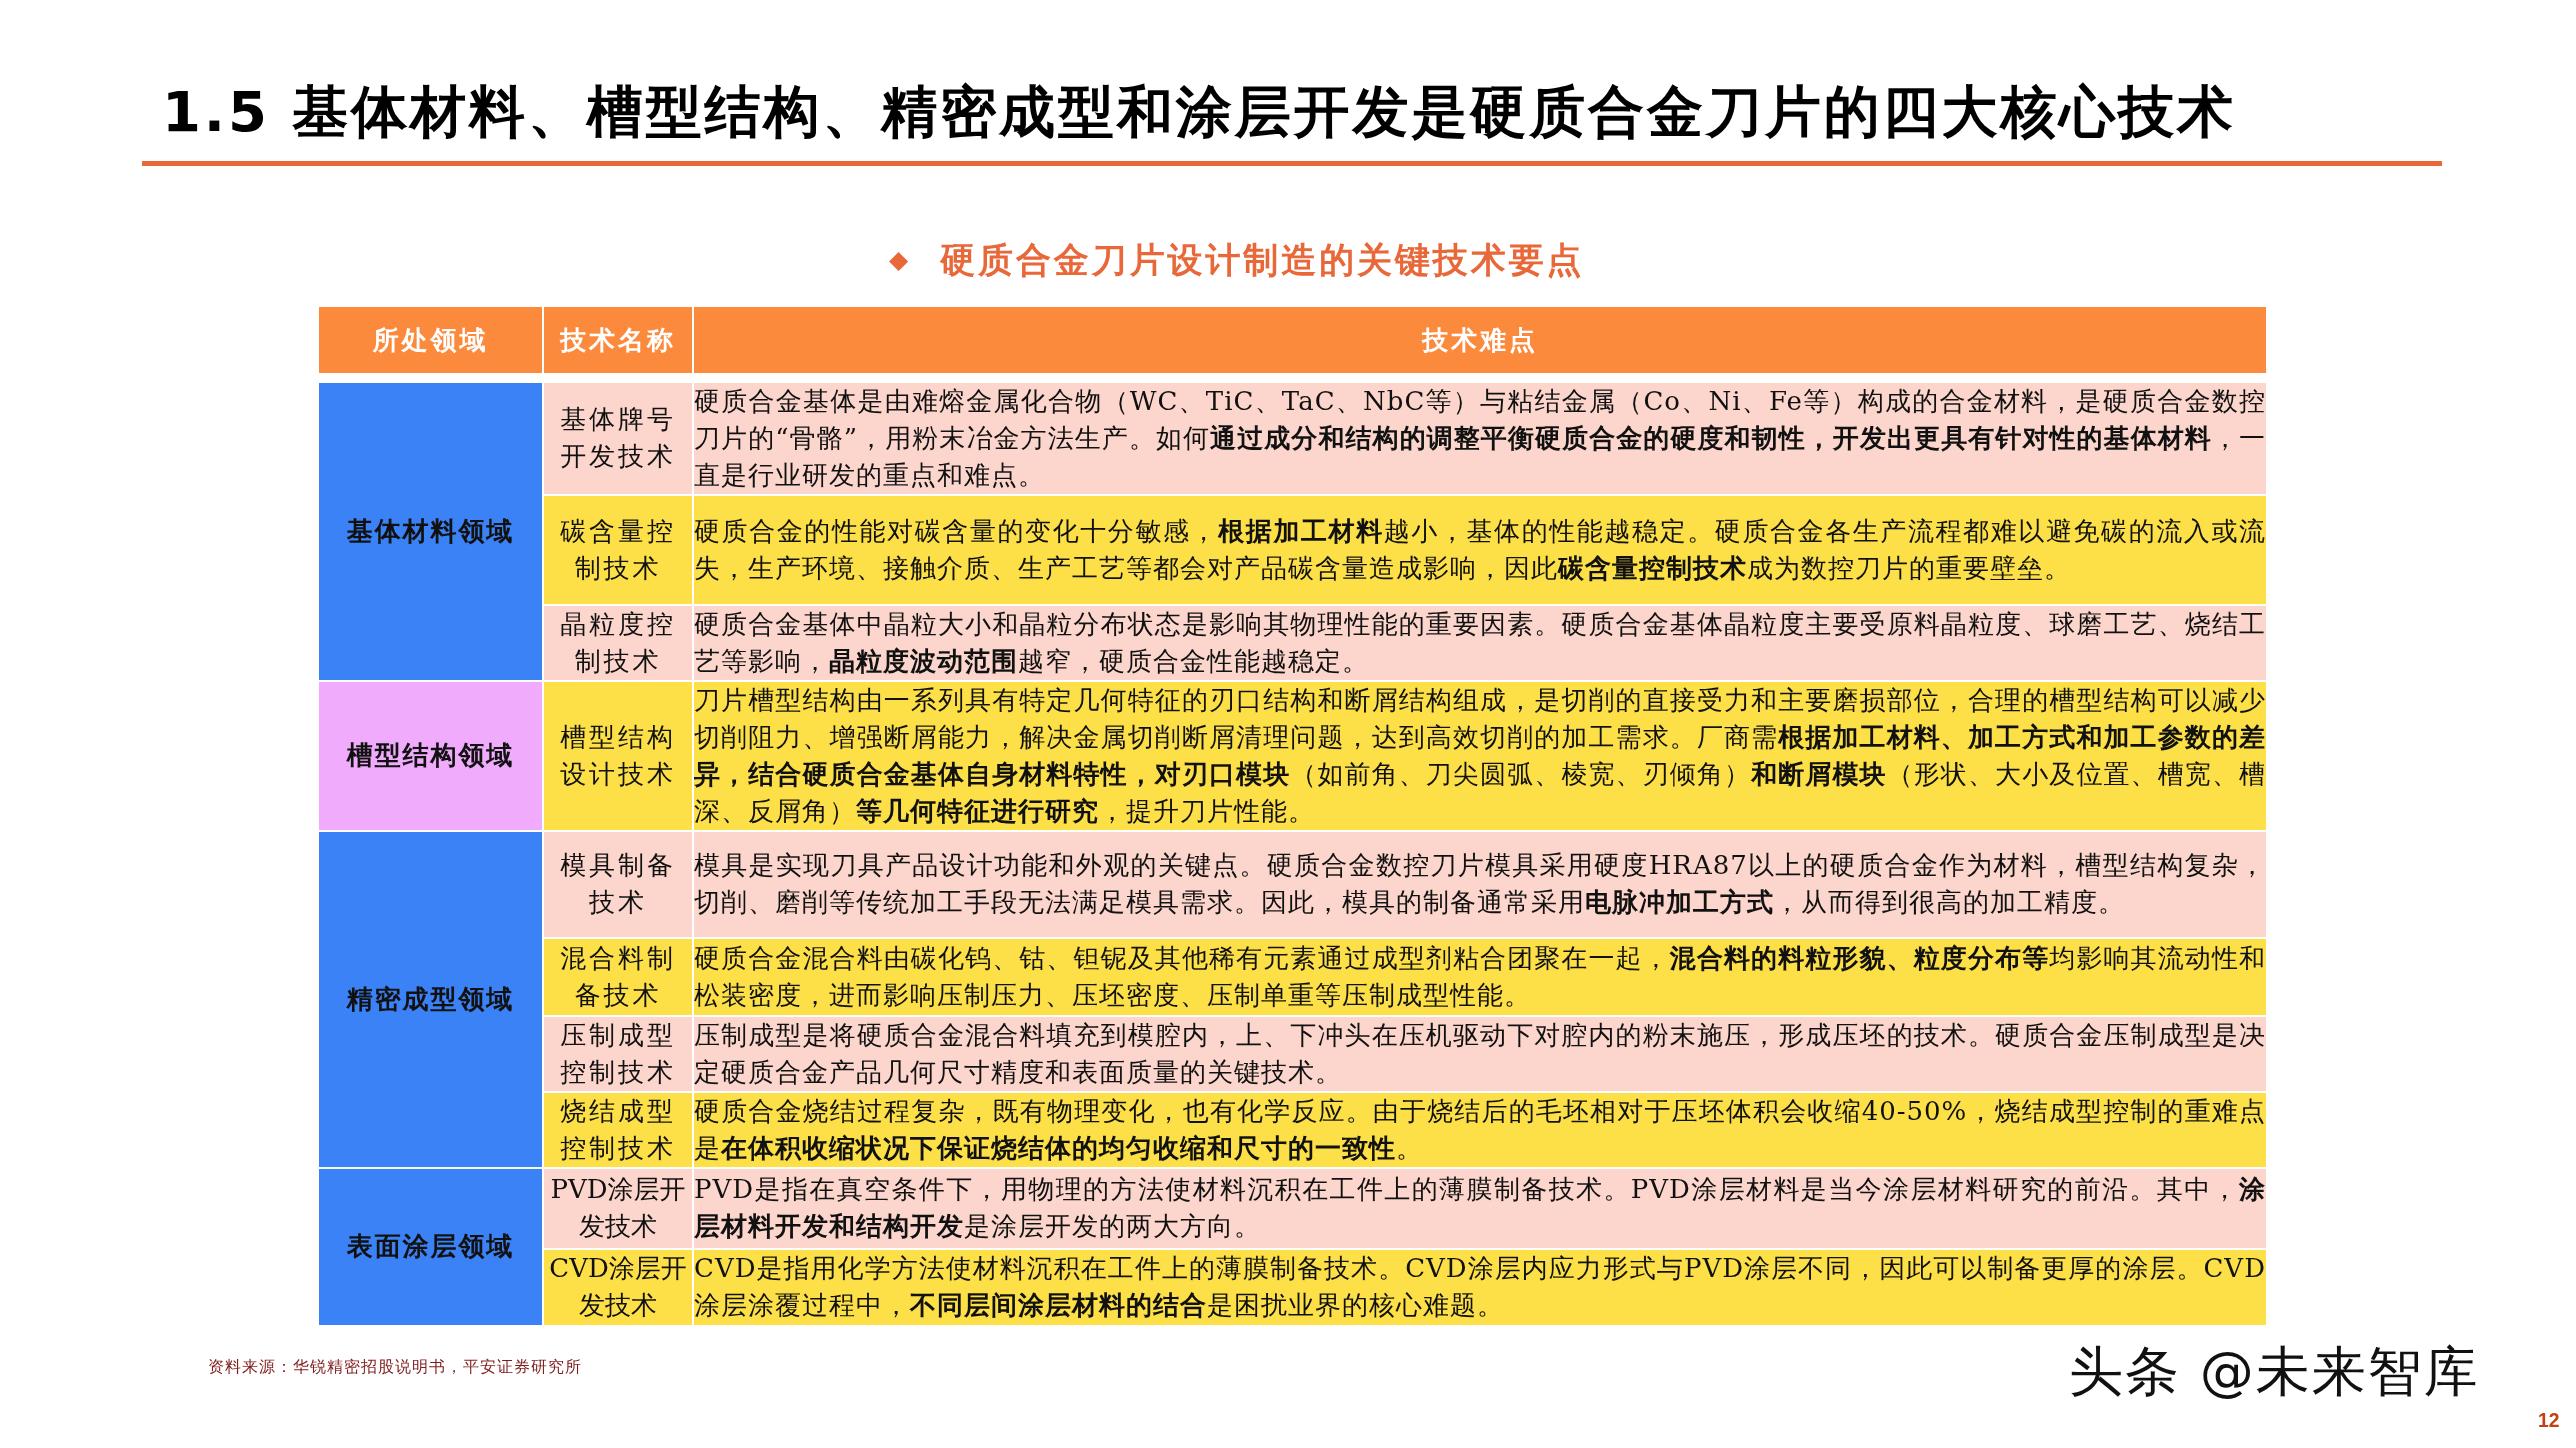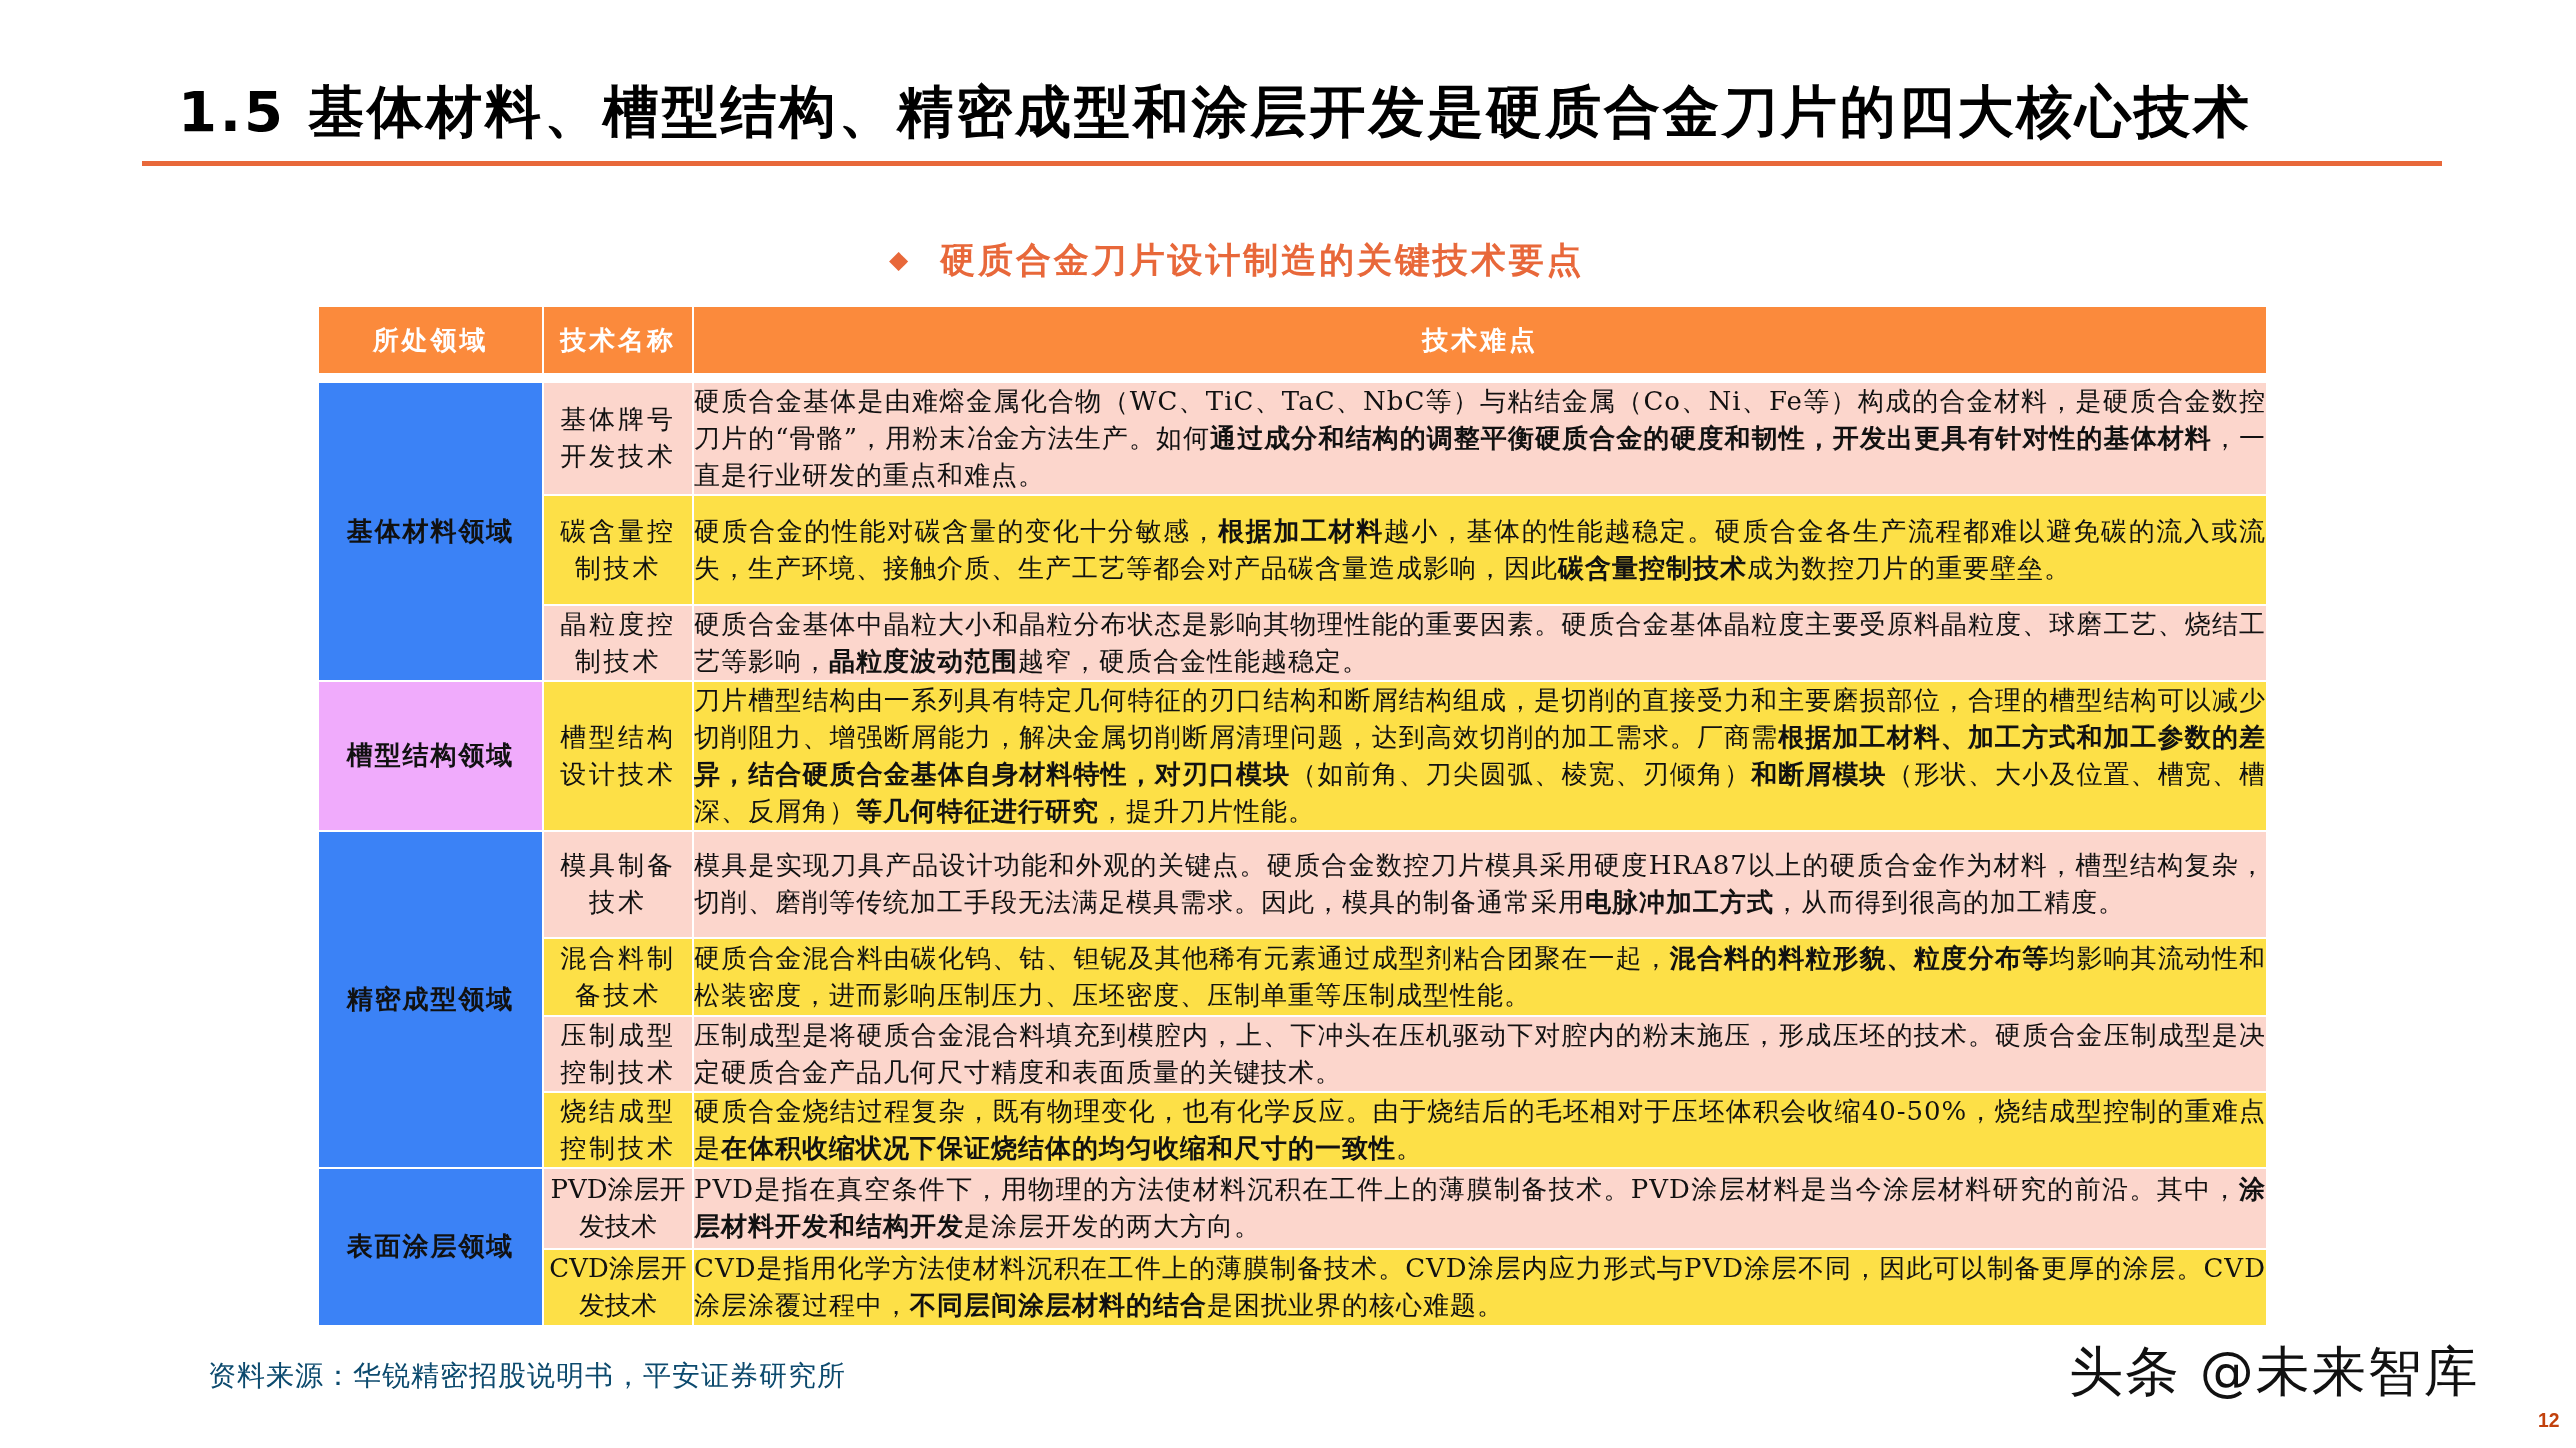--- a/index.html
+++ b/index.html
@@ -1,40 +1,40 @@
 <!DOCTYPE html>
 <html><head>
 <meta charset="utf-8">
 <style>
   html, body { margin:0; padding:0; }
   body { width:2576px; height:1449px; background:#ffffff; position:relative; overflow:hidden;
          font-family:"DejaVu Serif","Liberation Serif",serif; color:#111; }
   .title { position:absolute; left:162px; top:75px; font-family:"DejaVu Sans","Liberation Sans",sans-serif;
-           font-weight:bold; font-size:56px; letter-spacing:2.9px; color:#000; white-space:nowrap;margin-left:16px; }
+           font-weight:bold; font-size:56px; letter-spacing:2.9px; color:#000; white-space:nowrap; }
   .title-rule { position:absolute; left:142px; top:161px; width:2300px; height:4.8px; background:#e8683a; }
   .subtitle { position:absolute; left:889px; top:237px; font-family:"DejaVu Sans","Liberation Sans",sans-serif;
               font-weight:bold; font-size:35px; color:#e8683a; letter-spacing:2.9px; white-space:nowrap; }
   .subtitle .diamond { font-size:25px; margin-right:29px; position:relative; top:-3.9px; }
   table.tech { position:absolute; left:319px; top:307px; width:1947px; border-collapse:separate; border-spacing:0; table-layout:fixed; }
   table.tech col.c1 { width:225px; } table.tech col.c2 { width:150px; } table.tech col.c3 { width:1572px; }
   table.tech th { background:#fb8a3c; color:#fff; height:66px; font-family:"DejaVu Sans","Liberation Sans",sans-serif;
                   font-weight:bold; font-size:26px; letter-spacing:2.9px; text-align:center; border-right:2.9px solid #fff; padding:0; }
   table.tech th:last-child { border-right:none; }
   table.tech thead tr.gap td { height:7.7px; background:#fff; padding:0; }
   table.tech td { padding:0; vertical-align:middle; border-right:2.9px solid #fff; border-bottom:2.9px solid #fff; }
   table.tech td:last-child { border-right:none; }
   td.domain { background:#3b82f6; font-family:"DejaVu Sans","Liberation Sans",sans-serif; font-weight:bold; font-size:26px;
               text-align:center; letter-spacing:1.9px; }
   td.dom-alt { background:#f0abfc; }
   td.name { text-align:center; font-size:26px; line-height:37px; letter-spacing:2.9px; }
   td.desc { font-size:26px; line-height:37px; padding:1.9px 5.8px 1.9px 3.9px; text-align:justify; letter-spacing:1px; }
   tr.r-dark td.name, tr.r-dark td.desc { background:#fcd6cc; }
   tr.r-light td.name, tr.r-light td.desc { background:#fde047; }
   td.desc b { font-family:"DejaVu Sans","Liberation Sans",sans-serif; font-weight:bold; }
-  .source { position:absolute; left:208px; top:1357px; font-size:28px; color:#0c4a6e; letter-spacing:1px; }
+  .source { position:absolute; left:208px; top:1357px; font-size:16px; color:#7f1d1d; letter-spacing:1px; }
   .watermark { position:absolute; left:2069px; top:1336px; font-family:"DejaVu Sans","Liberation Sans",sans-serif;
                font-size:54px; color:#111; letter-spacing:1.9px; }
   .page-num { position:absolute; left:2538px; top:1410px; font-family:"Liberation Sans",sans-serif; font-weight:bold;
               font-size:19.3px; color:#c2410c; }
 </style>
 </head>
 <body>
 
 <div class="title">1.5 基体材料、槽型结构、精密成型和涂层开发是硬质合金刀片的四大核心技术</div>
 <div class="title-rule"></div>

